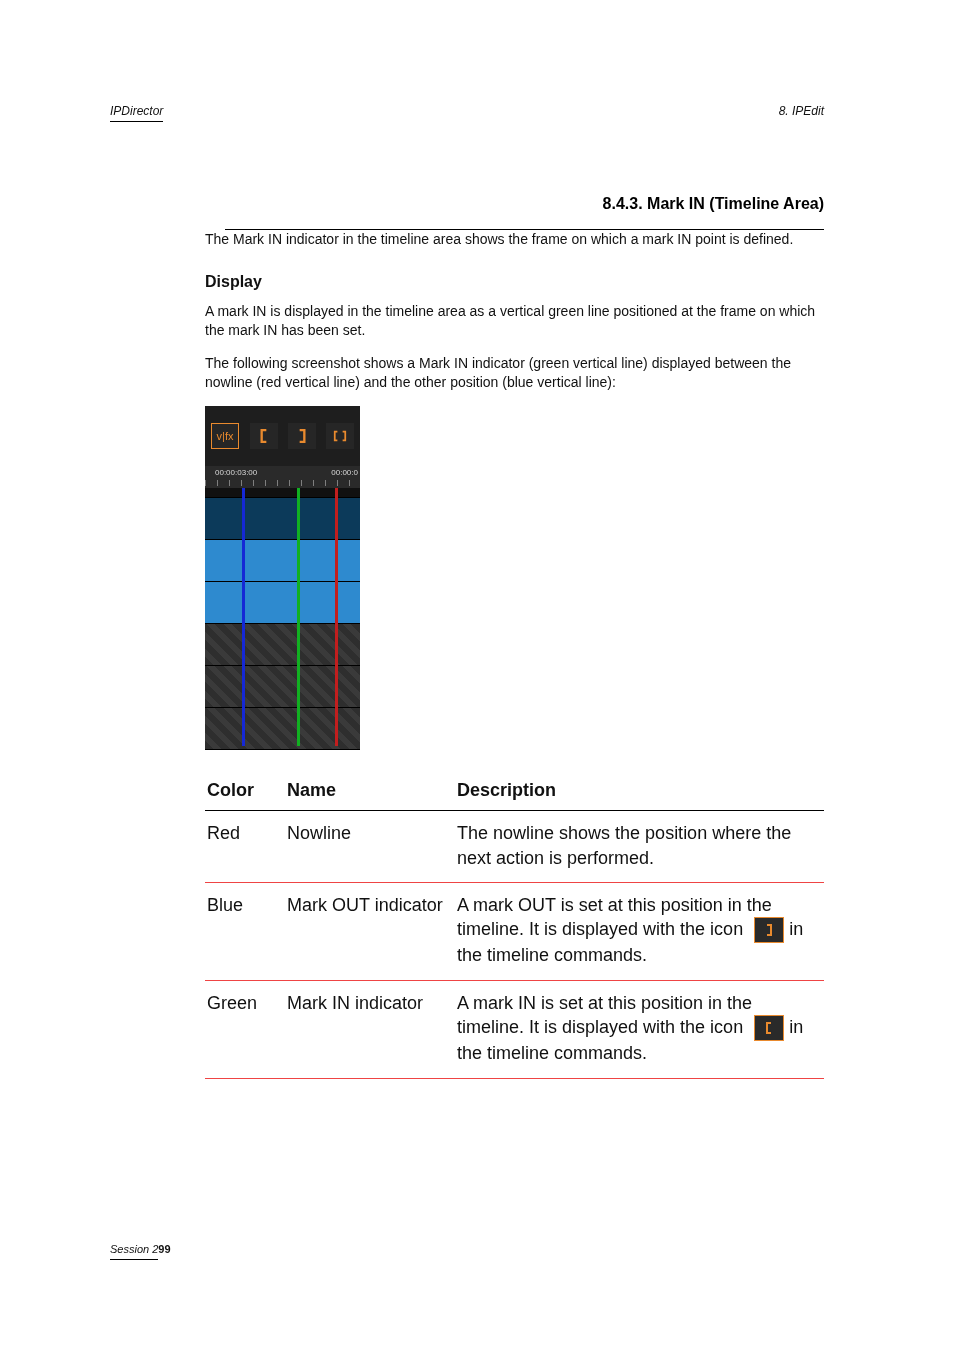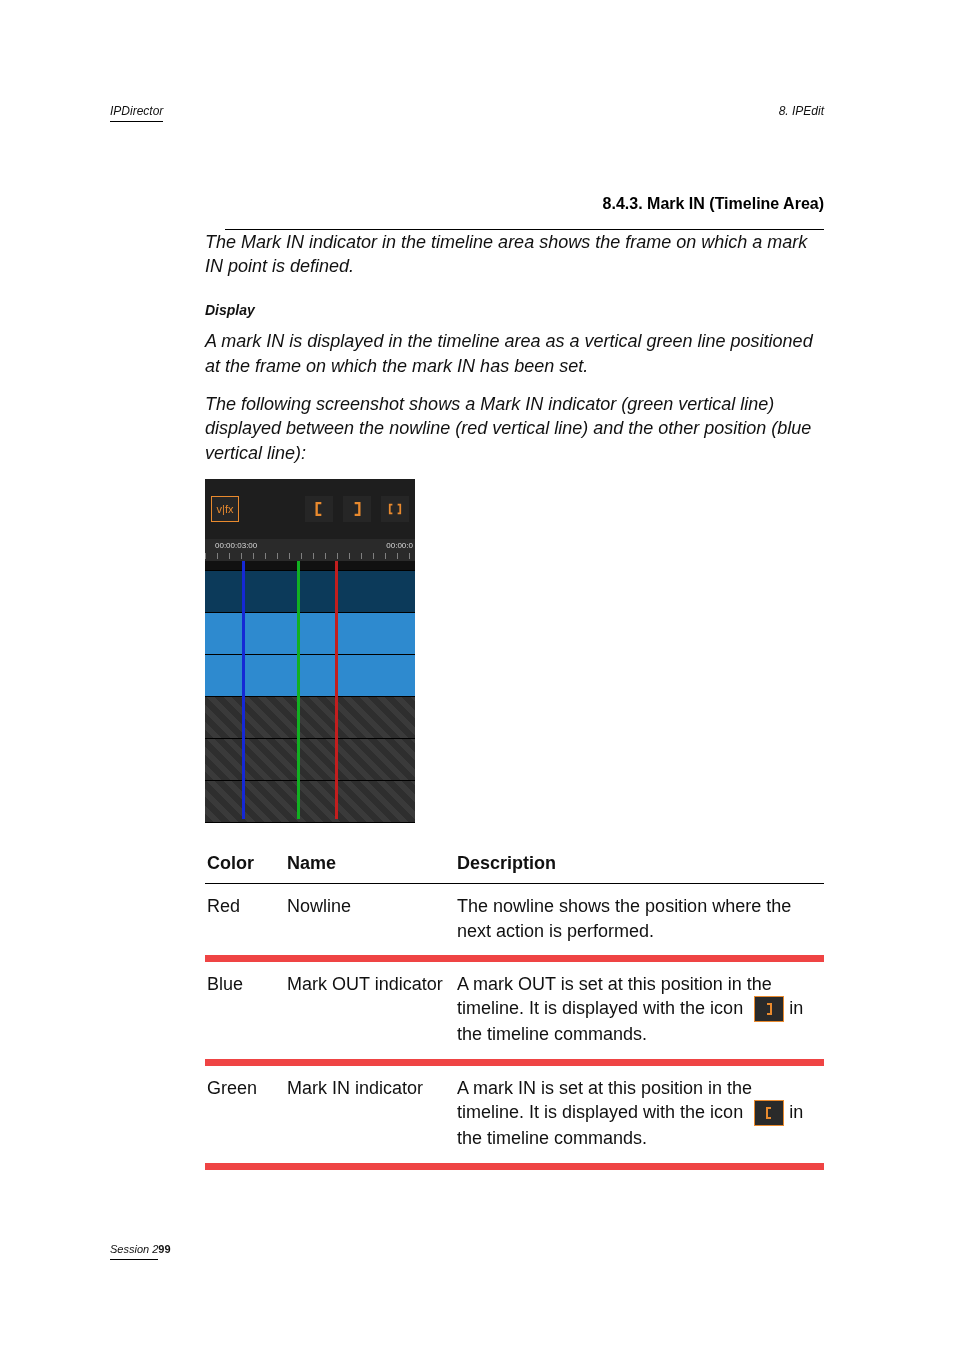--- a/index.html
+++ b/index.html
@@ -41,32 +41,30 @@
     padding-bottom: 14px;
     font-size: 16px;
     font-weight: bold;
     color: #000;
   }
   .content {
     margin-top: 175px;
   }
   .para {
     margin: 0 0 14px 0;
-    font-size: 18px;
-    font-style: italic;
+    font-size: 14px;
   }
   .sub-h {
     margin-top: 22px;
     margin-bottom: 10px;
-    font-size: 14px;
-    font-weight: bold;
-    font-style: italic;
+    font-size: 16px;
+    font-weight: bold;
   }
   .figure {
-    width: 210px;
+    width: 155px;
     background: #1e1e1e;
     margin: 4px 0 18px 0;
     user-select: none;
   }
   .fig-toolbar {
     height: 60px;
     display: flex;
     align-items: center;
     justify-content: space-between;
     padding: 0 6px;
@@ -127,21 +125,21 @@
   }
   table.desc th {
     text-align: left;
     font-weight: bold;
     padding: 6px 10px 8px 2px;
     border-bottom: 1px solid #000;
   }
   table.desc td {
     padding: 10px 10px 12px 2px;
     vertical-align: top;
-    border-bottom: 7px solid #ef4444;
+    border-bottom: 1px solid #ef4444;
   }
   table.desc col.c1 { width: 80px; }
   table.desc col.c2 { width: 170px; }
   .cell-icon {
     display: inline-flex;
     align-items: center;
     justify-content: center;
     width: 28px; height: 24px;
     background: #2a2a2a;
     border: 1px solid #e98a2e;

